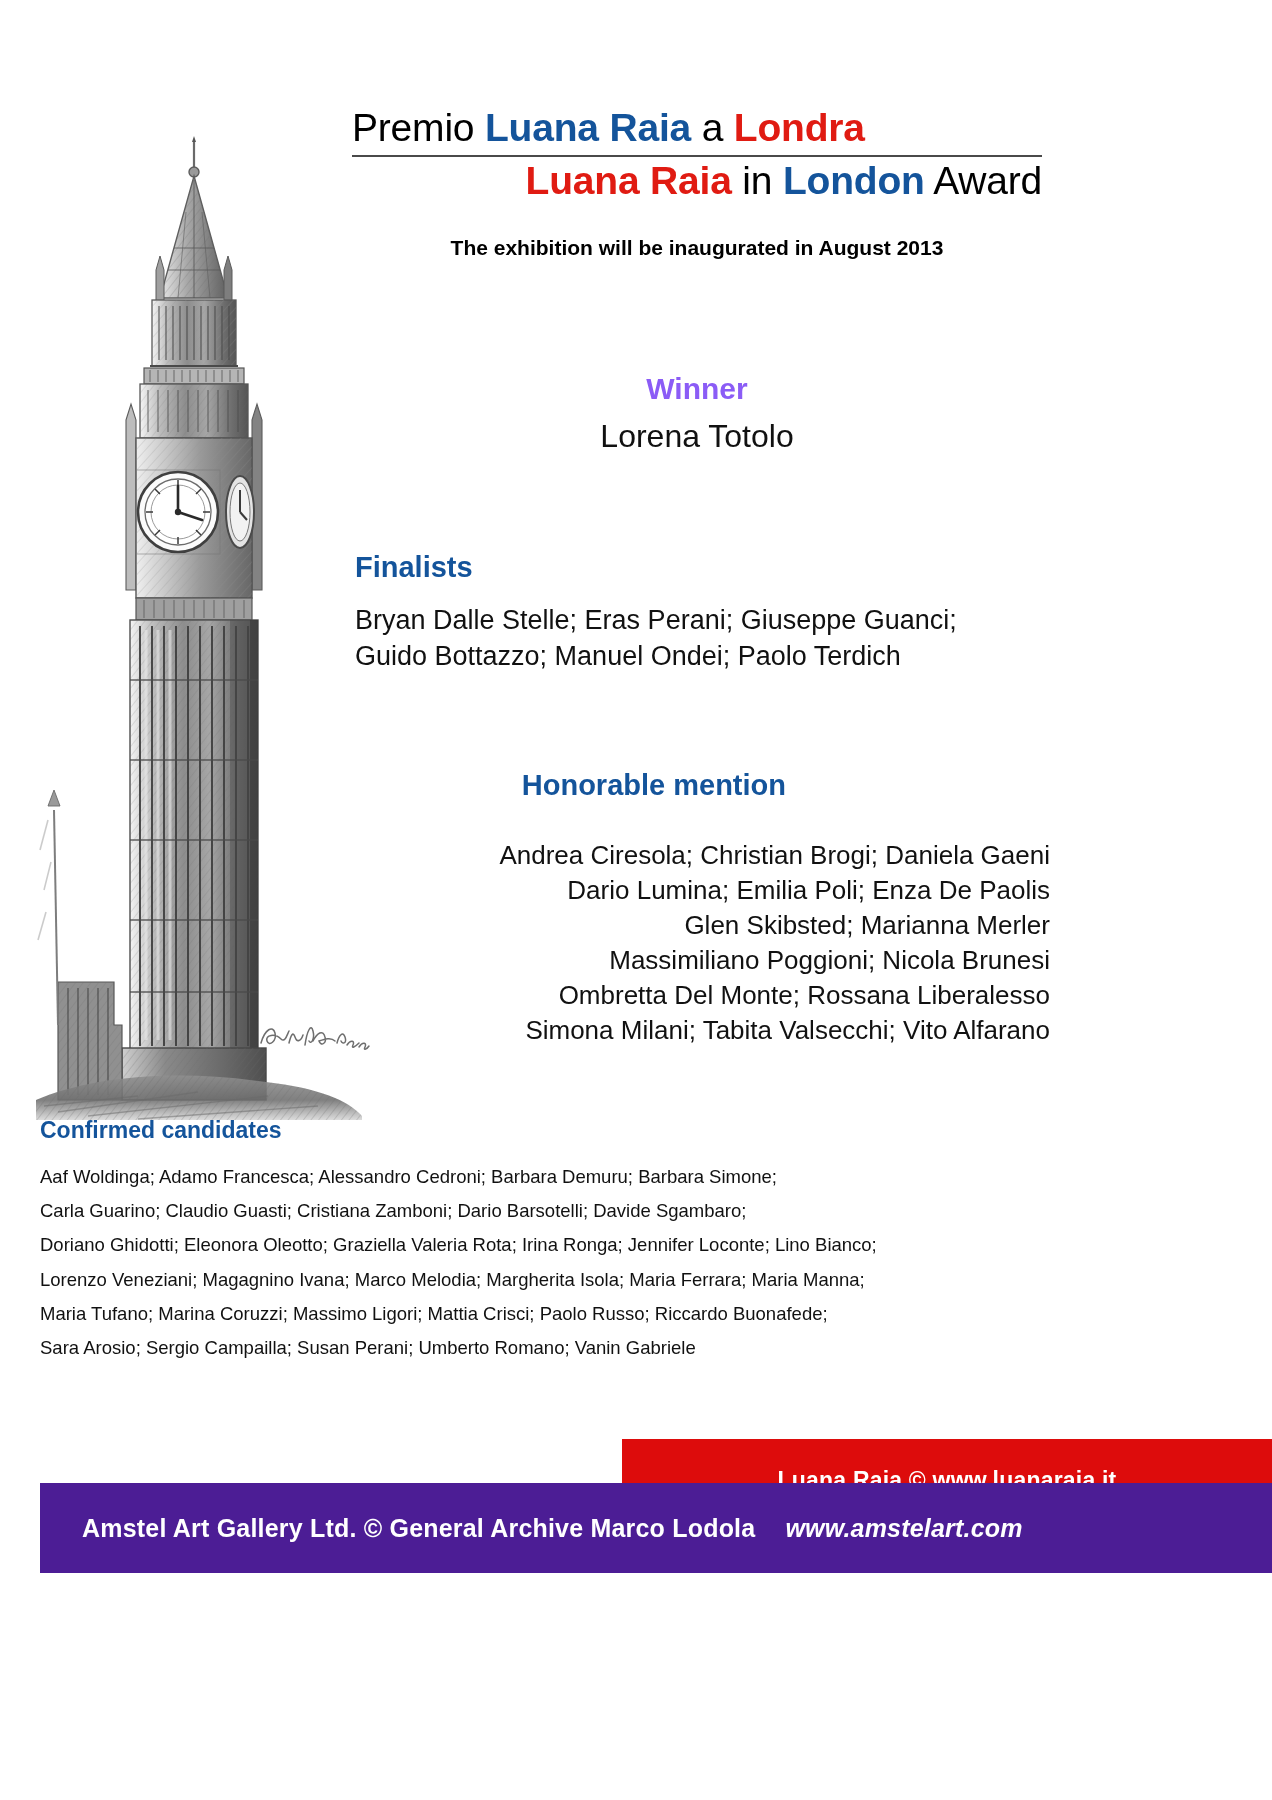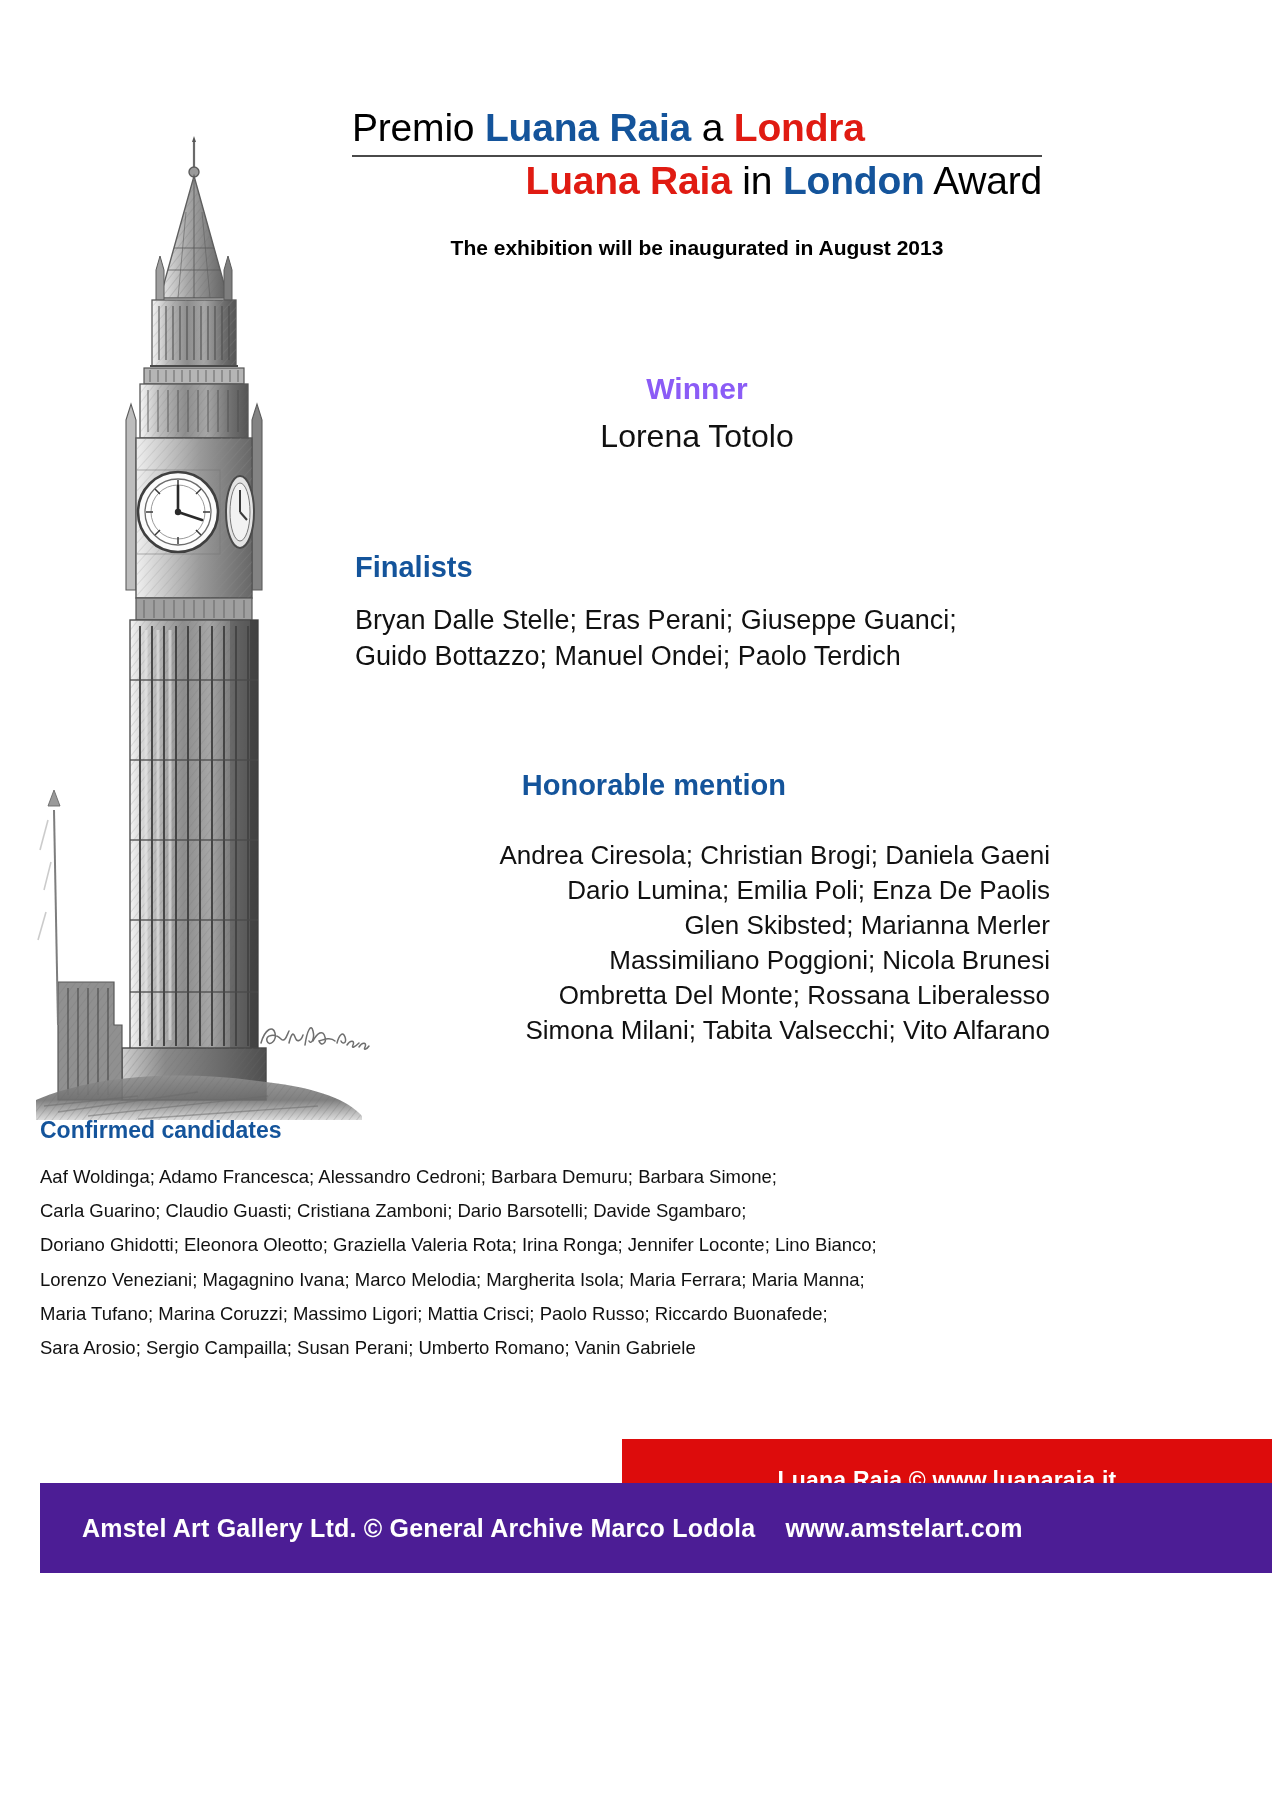--- a/index.html
+++ b/index.html
@@ -198,21 +198,21 @@
     display: flex;
     align-items: center;
   }
   .banner-blue span {
     color: #ffffff;
     font-size: 25px;
     font-weight: bold;
     margin-left: 42px;
     letter-spacing: 0.2px;
   }
-  .banner-blue .bb-url { margin-left: 30px; }
+  .banner-blue .bb-url { margin-left: 30px; font-style: italic; }
 
 </style>
 </head>
 <body>
 
 <div class="poster">
 
   <div class="bigben-wrap">
     <svg class="bigben-svg" viewBox="0 0 360 1000" xmlns="http://www.w3.org/2000/svg" aria-hidden="true">
       <defs>

